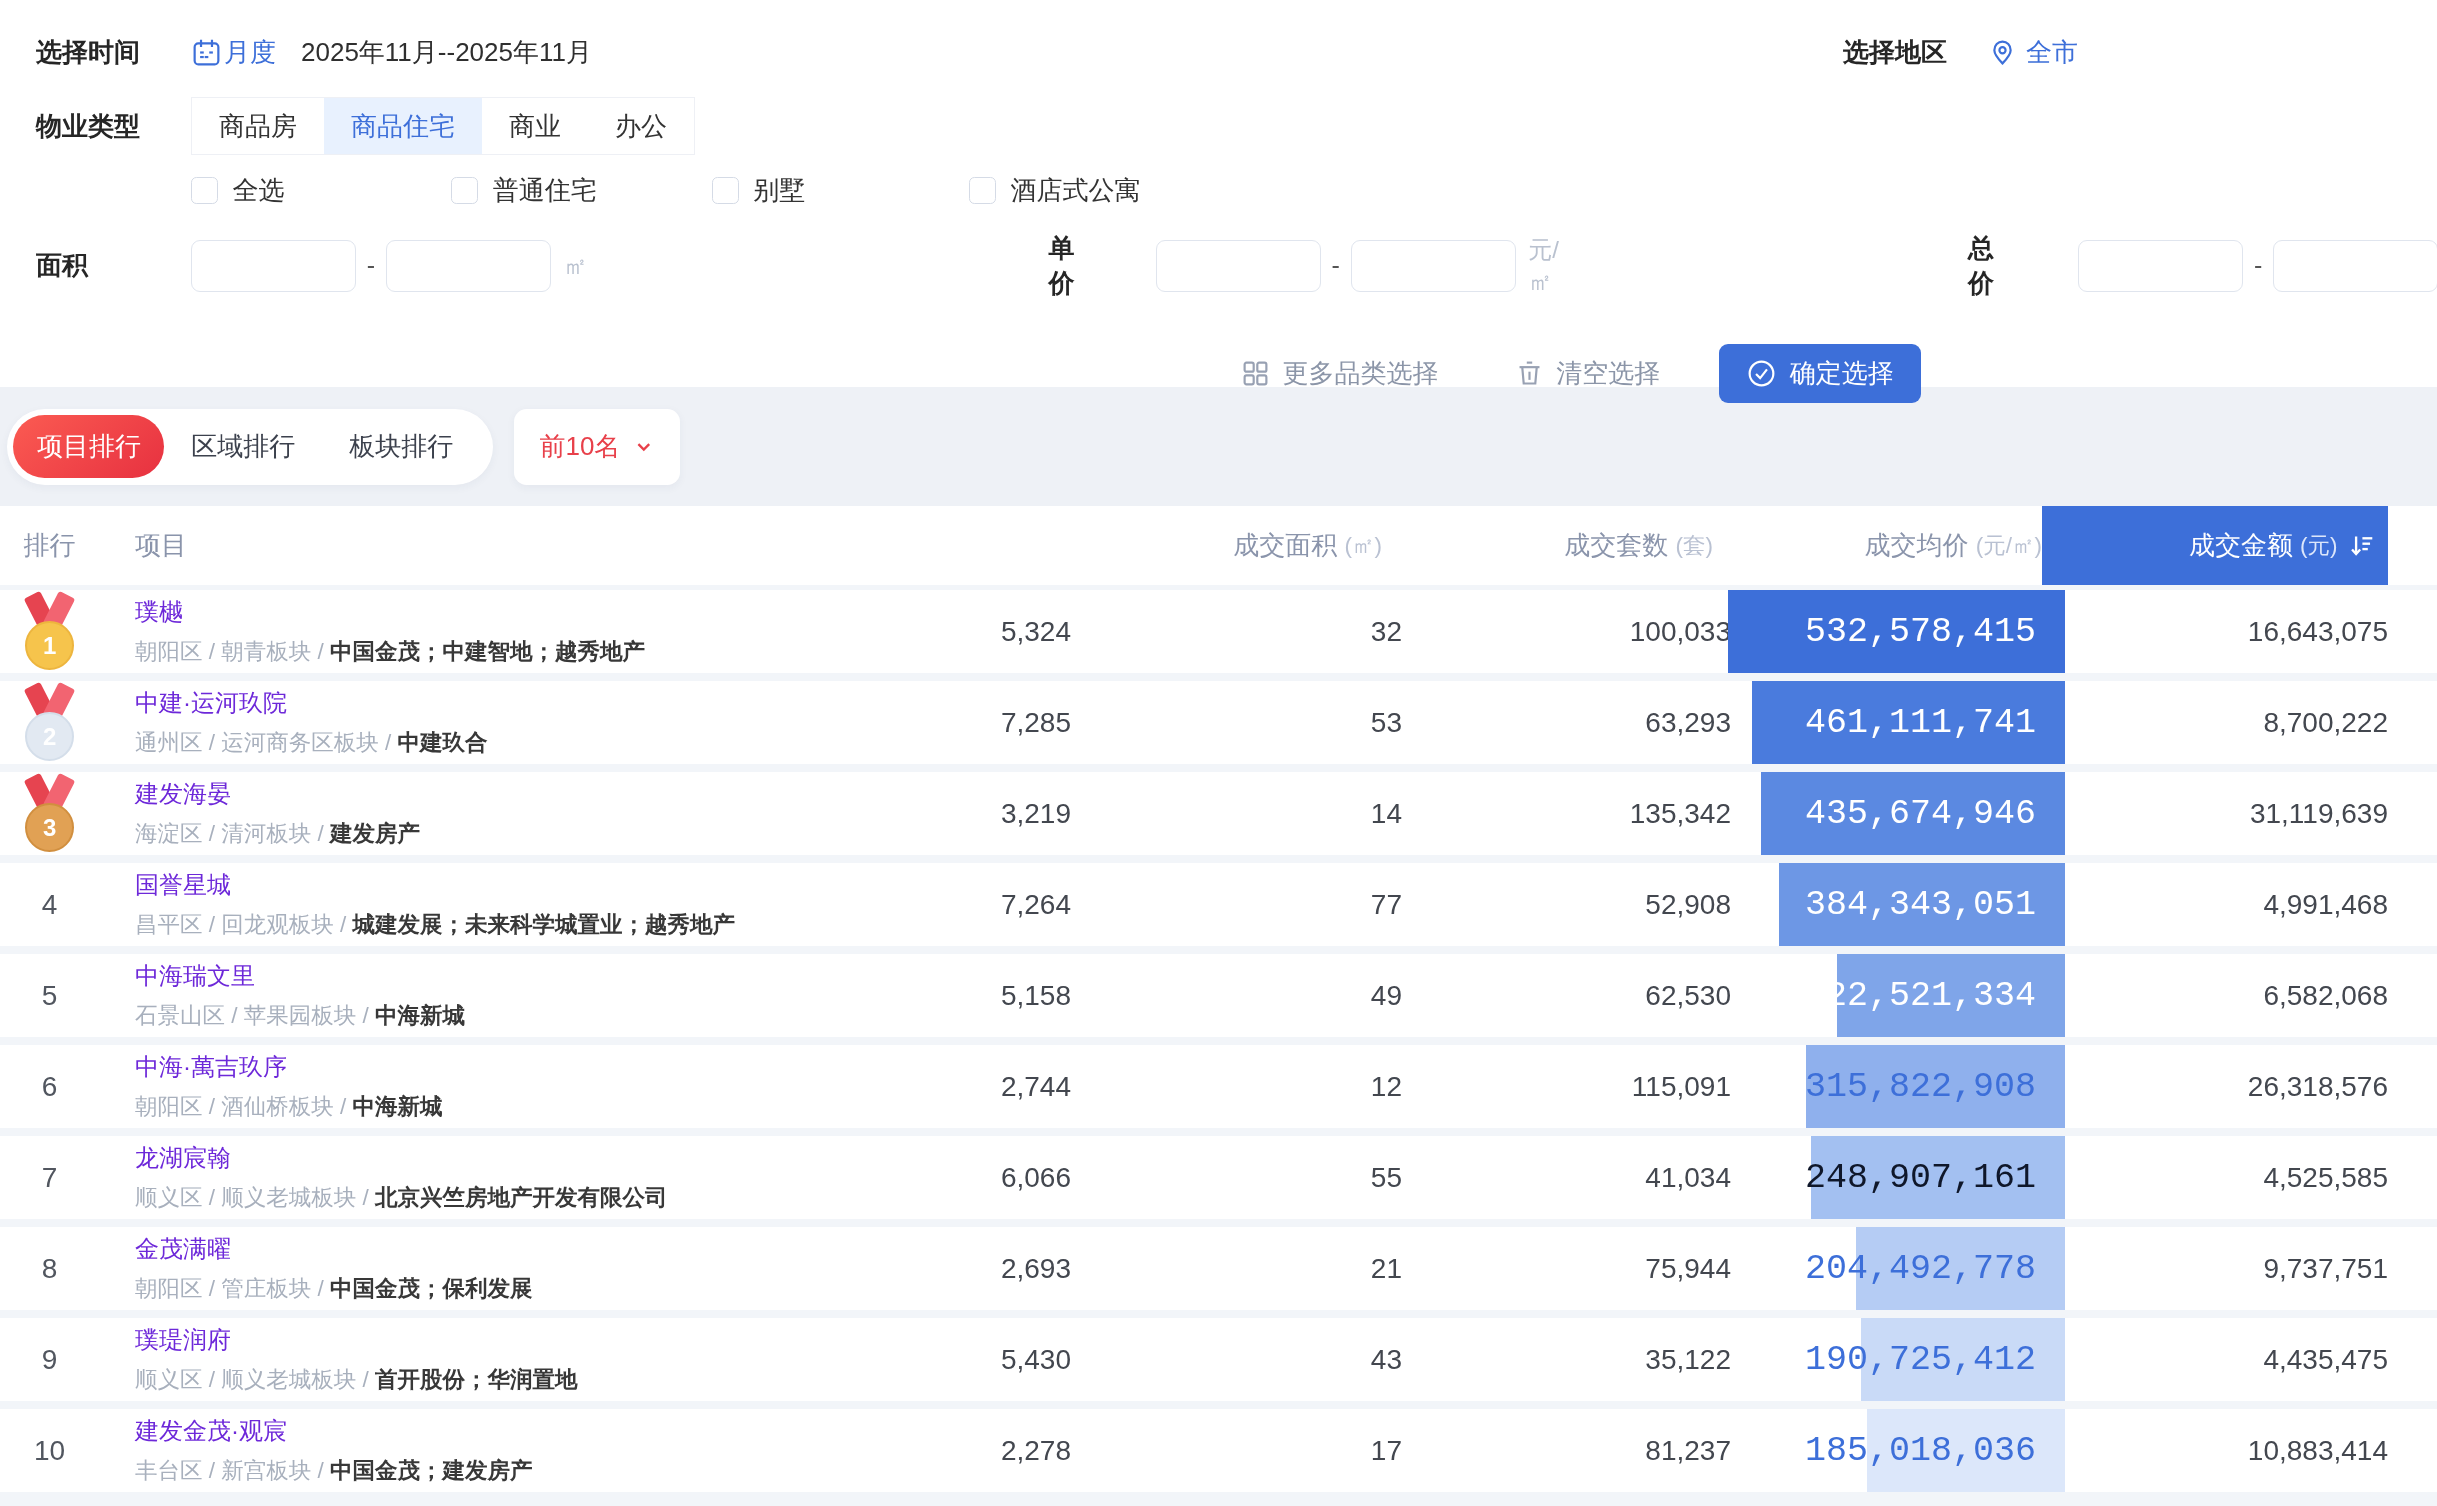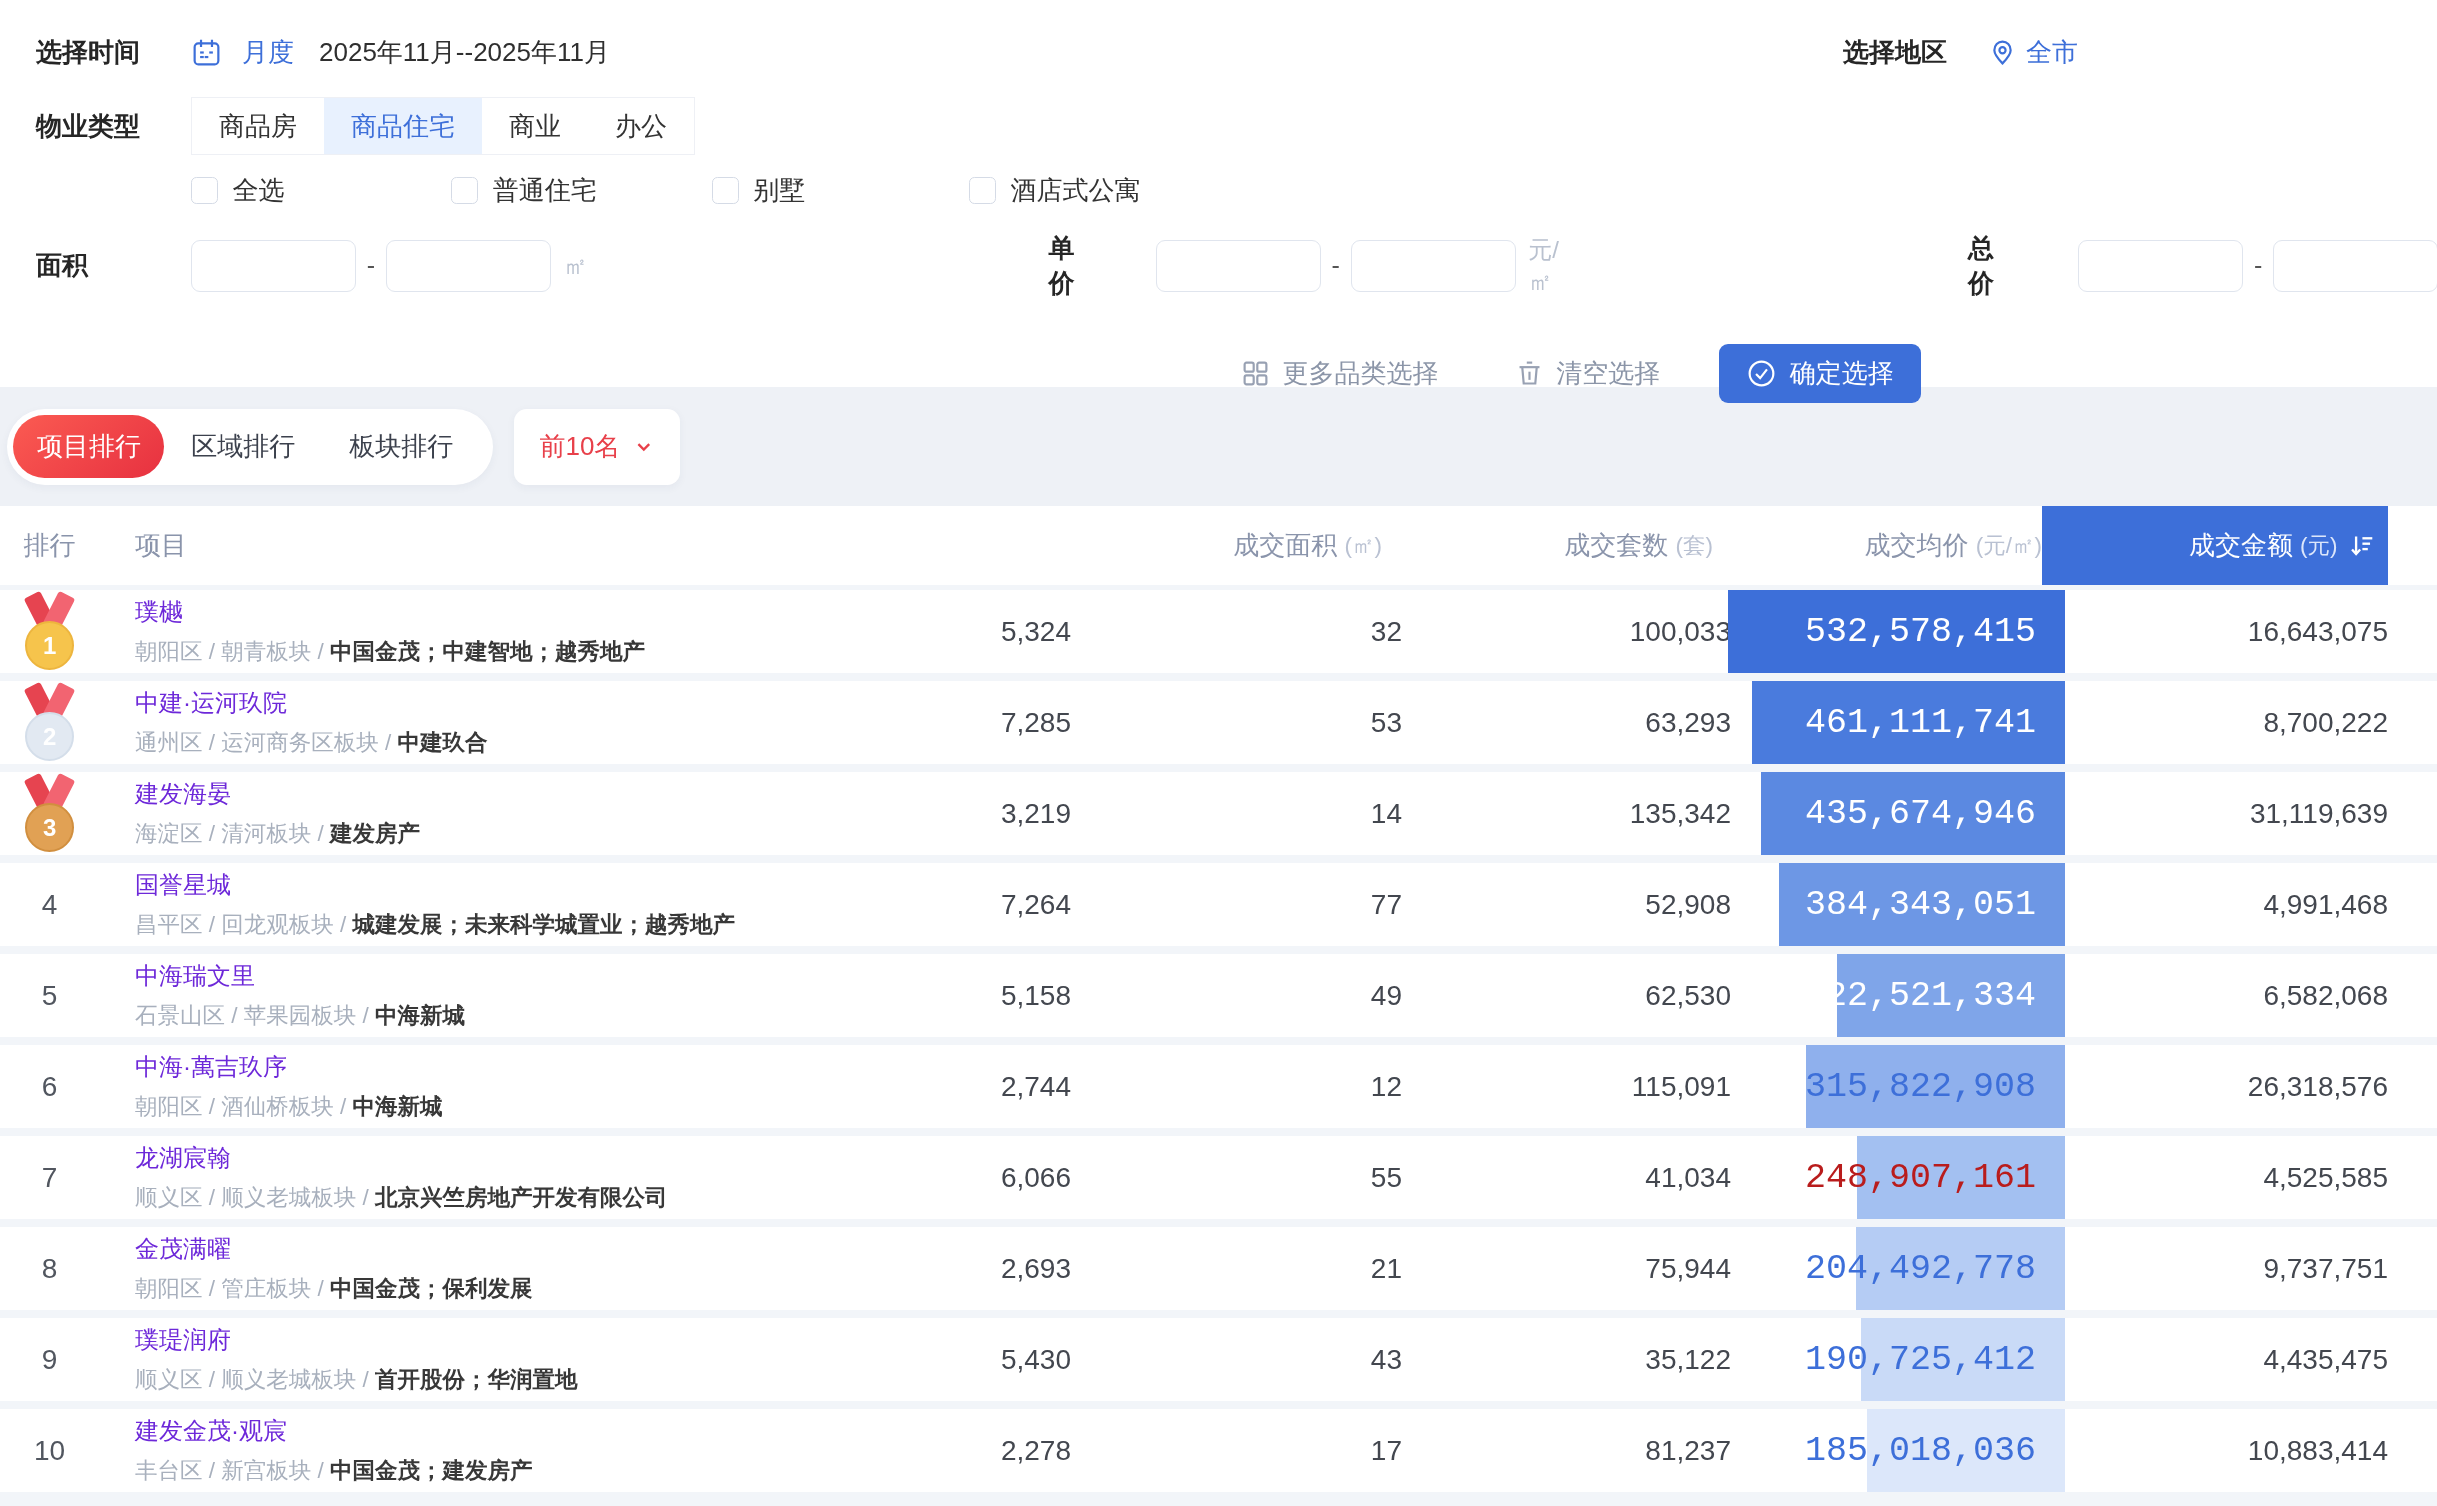--- a/index.html
+++ b/index.html
@@ -8,21 +8,21 @@
     width:2438px; height:1507px; overflow:hidden; position:relative;
     background:#fff; color:#333;
     font-family:"Liberation Sans","DejaVu Sans",sans-serif;
   }
   
   .filter-section { height:387px; padding:23.4px 0 0 36px; }
   .f-row { display:flex; align-items:center; }
   .f-row1 { height:58px; }
   .f-label { font-size:26px; font-weight:600; color:#262626; width:155px; flex:0 0 auto; }
   .ico { display:inline-flex; align-items:center; justify-content:center; }
-  .mode-label { font-size:26px; color:#3d6fd9; margin-left:20px; }
+  .mode-label { font-size:26px; color:#3d6fd9; margin-left:2px; }
   .date-text { font-size:26px; color:#2f2f2f; margin-left:25px; }
   .region-group { margin-left:auto; margin-right:360px; display:flex; align-items:center; }
   .region-label { font-size:26px; font-weight:600; color:#262626; margin-right:41px; }
   .region-value { font-size:26px; color:#3d6fd9; margin-left:9px; }
 
   .f-row2 { margin-top:16px; }
   .tab-group { display:flex; border:1.8px solid #eef0f5; background:#fff; }
   .ptab { height:56px; line-height:56px; padding:0 27px; font-size:26px; color:#333; cursor:default; }
   .ptab.selected { background:#e8f1fe; color:#3d6fd9; }
 
@@ -379,21 +379,21 @@
           <span class="rank-num">7</span>
         </div>
         <div class="td-project">
           <div class="p-name">龙湖宸翰</div>
           <div class="p-sub"><span class="lt">顺义区 / 顺义老城板块 / </span><span class="dk">北京兴竺房地产开发有限公司</span></div>
         </div>
         <div class="td-num td-area">6,066</div>
         <div class="td-num td-units">55</div>
         <div class="td-num td-avg">41,034</div>
         <div class="td-amount">
-          <div class="amount-bar" style="width: 208px; background: rgb(163, 192, 241); color: #b91c1c;">248,907,161</div>
+          <div class="amount-bar" style="width: 254px; background: rgb(163, 192, 241); color: #0f172a;">248,907,161</div>
         </div>
         <div class="td-num td-per">4,525,585</div>
         <div class="td-pad"></div>
       </div>
       <div class="trow">
         <div class="td-rank">
           <span class="rank-num">8</span>
         </div>
         <div class="td-project">
           <div class="p-name">金茂满曜</div>

